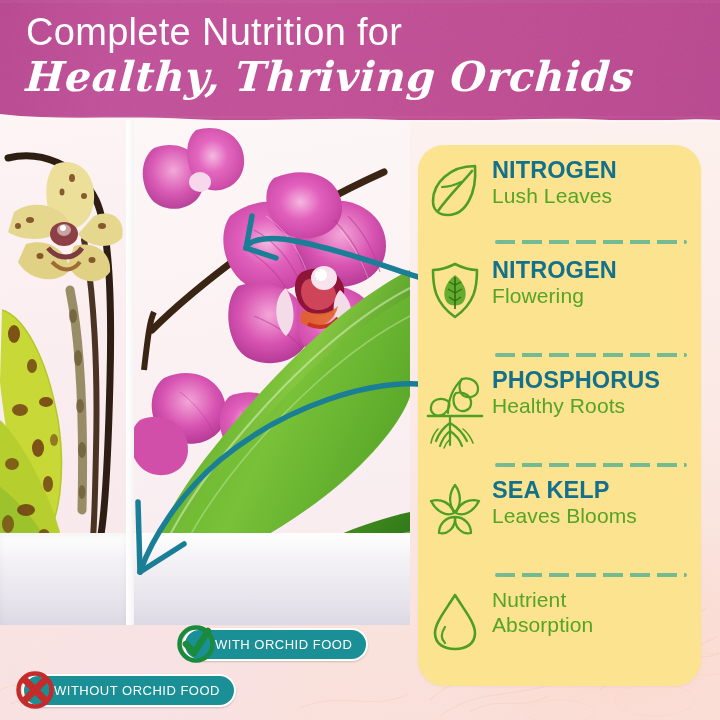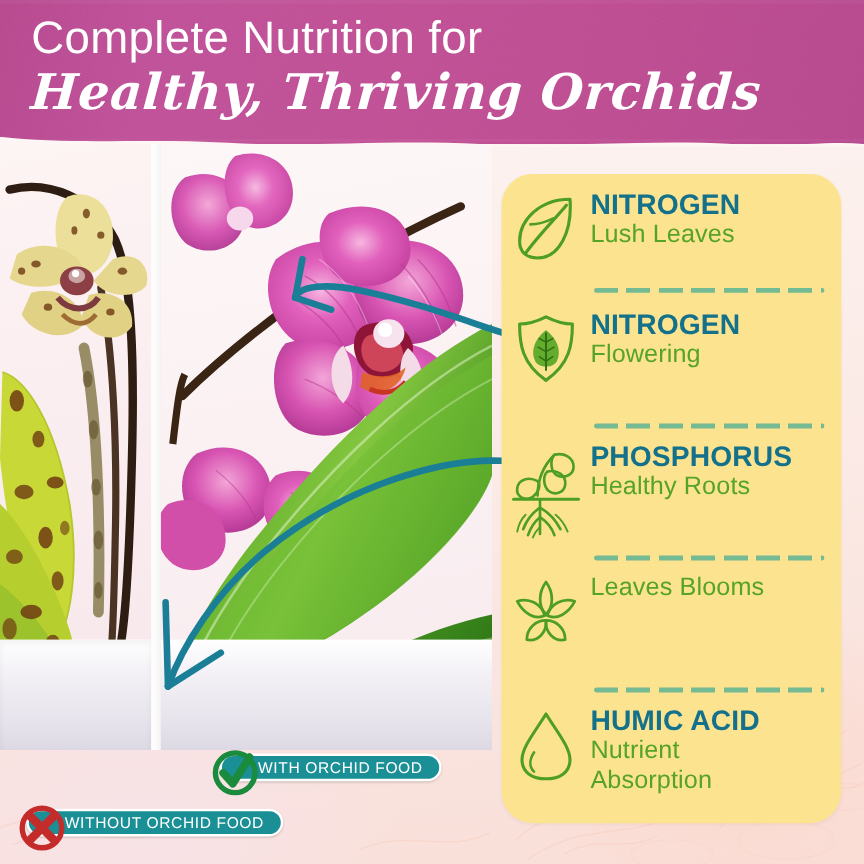--- a/index.html
+++ b/index.html
@@ -85,21 +85,21 @@
     letter-spacing:.1px;
   }
   .sep { position:absolute; left:77px; width:192px; height:4px;
     background:repeating-linear-gradient(90deg,#74ba93 0 20px, rgba(0,0,0,0) 20px 27px);
     border-radius:2px; }
 
   
   .badge {
     position:absolute; display:flex; align-items:center;
     background:#1a8f96; border:2.5px solid #ffffff; border-radius:22px;
-    height:23px; padding:0 14px 0 30px;
+    height:33px; padding:0 14px 0 30px;
     box-shadow:0 1px 2px rgba(0,0,0,.18);
   }
   .badge-label { color:#fff; font-size:13px; font-weight:400; letter-spacing:.5px; white-space:nowrap; }
   .badge-mark { position:absolute; left:-11px; top:-8px; width:44px; height:44px; }
   .badge-with    { left:183px; top:628px; }
   .badge-without { left:22px;  top:674px; }
 </style>
 </head>
 <body>
 
@@ -413,35 +413,35 @@
             <g fill="none" stroke="#4f9e24" stroke-width="2.3" stroke-linejoin="round">
               <path d="M29 4 C 35 12, 36 24, 29 31 C 22 24, 23 12, 29 4 Z"></path>
               <path d="M53 20 C 48 30, 38 36, 30 32 C 33 22, 43 17, 53 20 Z"></path>
               <path d="M5 20 C 10 30, 20 36, 28 32 C 25 22, 15 17, 5 20 Z"></path>
               <path d="M45 52 C 36 54, 28 46, 29 36 C 38 36, 45 43, 45 52 Z"></path>
               <path d="M13 52 C 22 54, 30 46, 29 36 C 20 36, 13 43, 13 52 Z"></path>
             </g>
           </svg>
         </div>
         <div class="item-text">
+          <div class="nutrient">SEA KELP</div>
           <div class="benefit">Leaves Blooms</div>
         </div>
       </div>
 
       <div class="sep" style="top:428px"></div>
 
       <div class="item" style="top:442px">
         <div class="item-icon">
           <svg width="48" height="62" viewBox="0 0 48 62">
             <path d="M24 4 C 34 20, 44 32, 44 42 C 44 53, 35 58, 24 58 C 13 58, 4 53, 4 42 C 4 32, 14 20, 24 4 Z" fill="none" stroke="#4f9e24" stroke-width="2.6" stroke-linejoin="round"></path>
             <path d="M14 36 C 10 42, 10 48, 14 52" fill="none" stroke="#4f9e24" stroke-width="2.2" stroke-linecap="round"></path>
           </svg>
         </div>
         <div class="item-text">
-          <div class="nutrient">HUMIC ACID</div>
           <div class="benefit" style="white-space:pre-line">Nutrient
 Absorption</div>
         </div>
       </div>
 
     </div>
   </div>
 
   <div class="badge badge-with">
     <svg class="badge-mark" viewBox="0 0 44 44">

